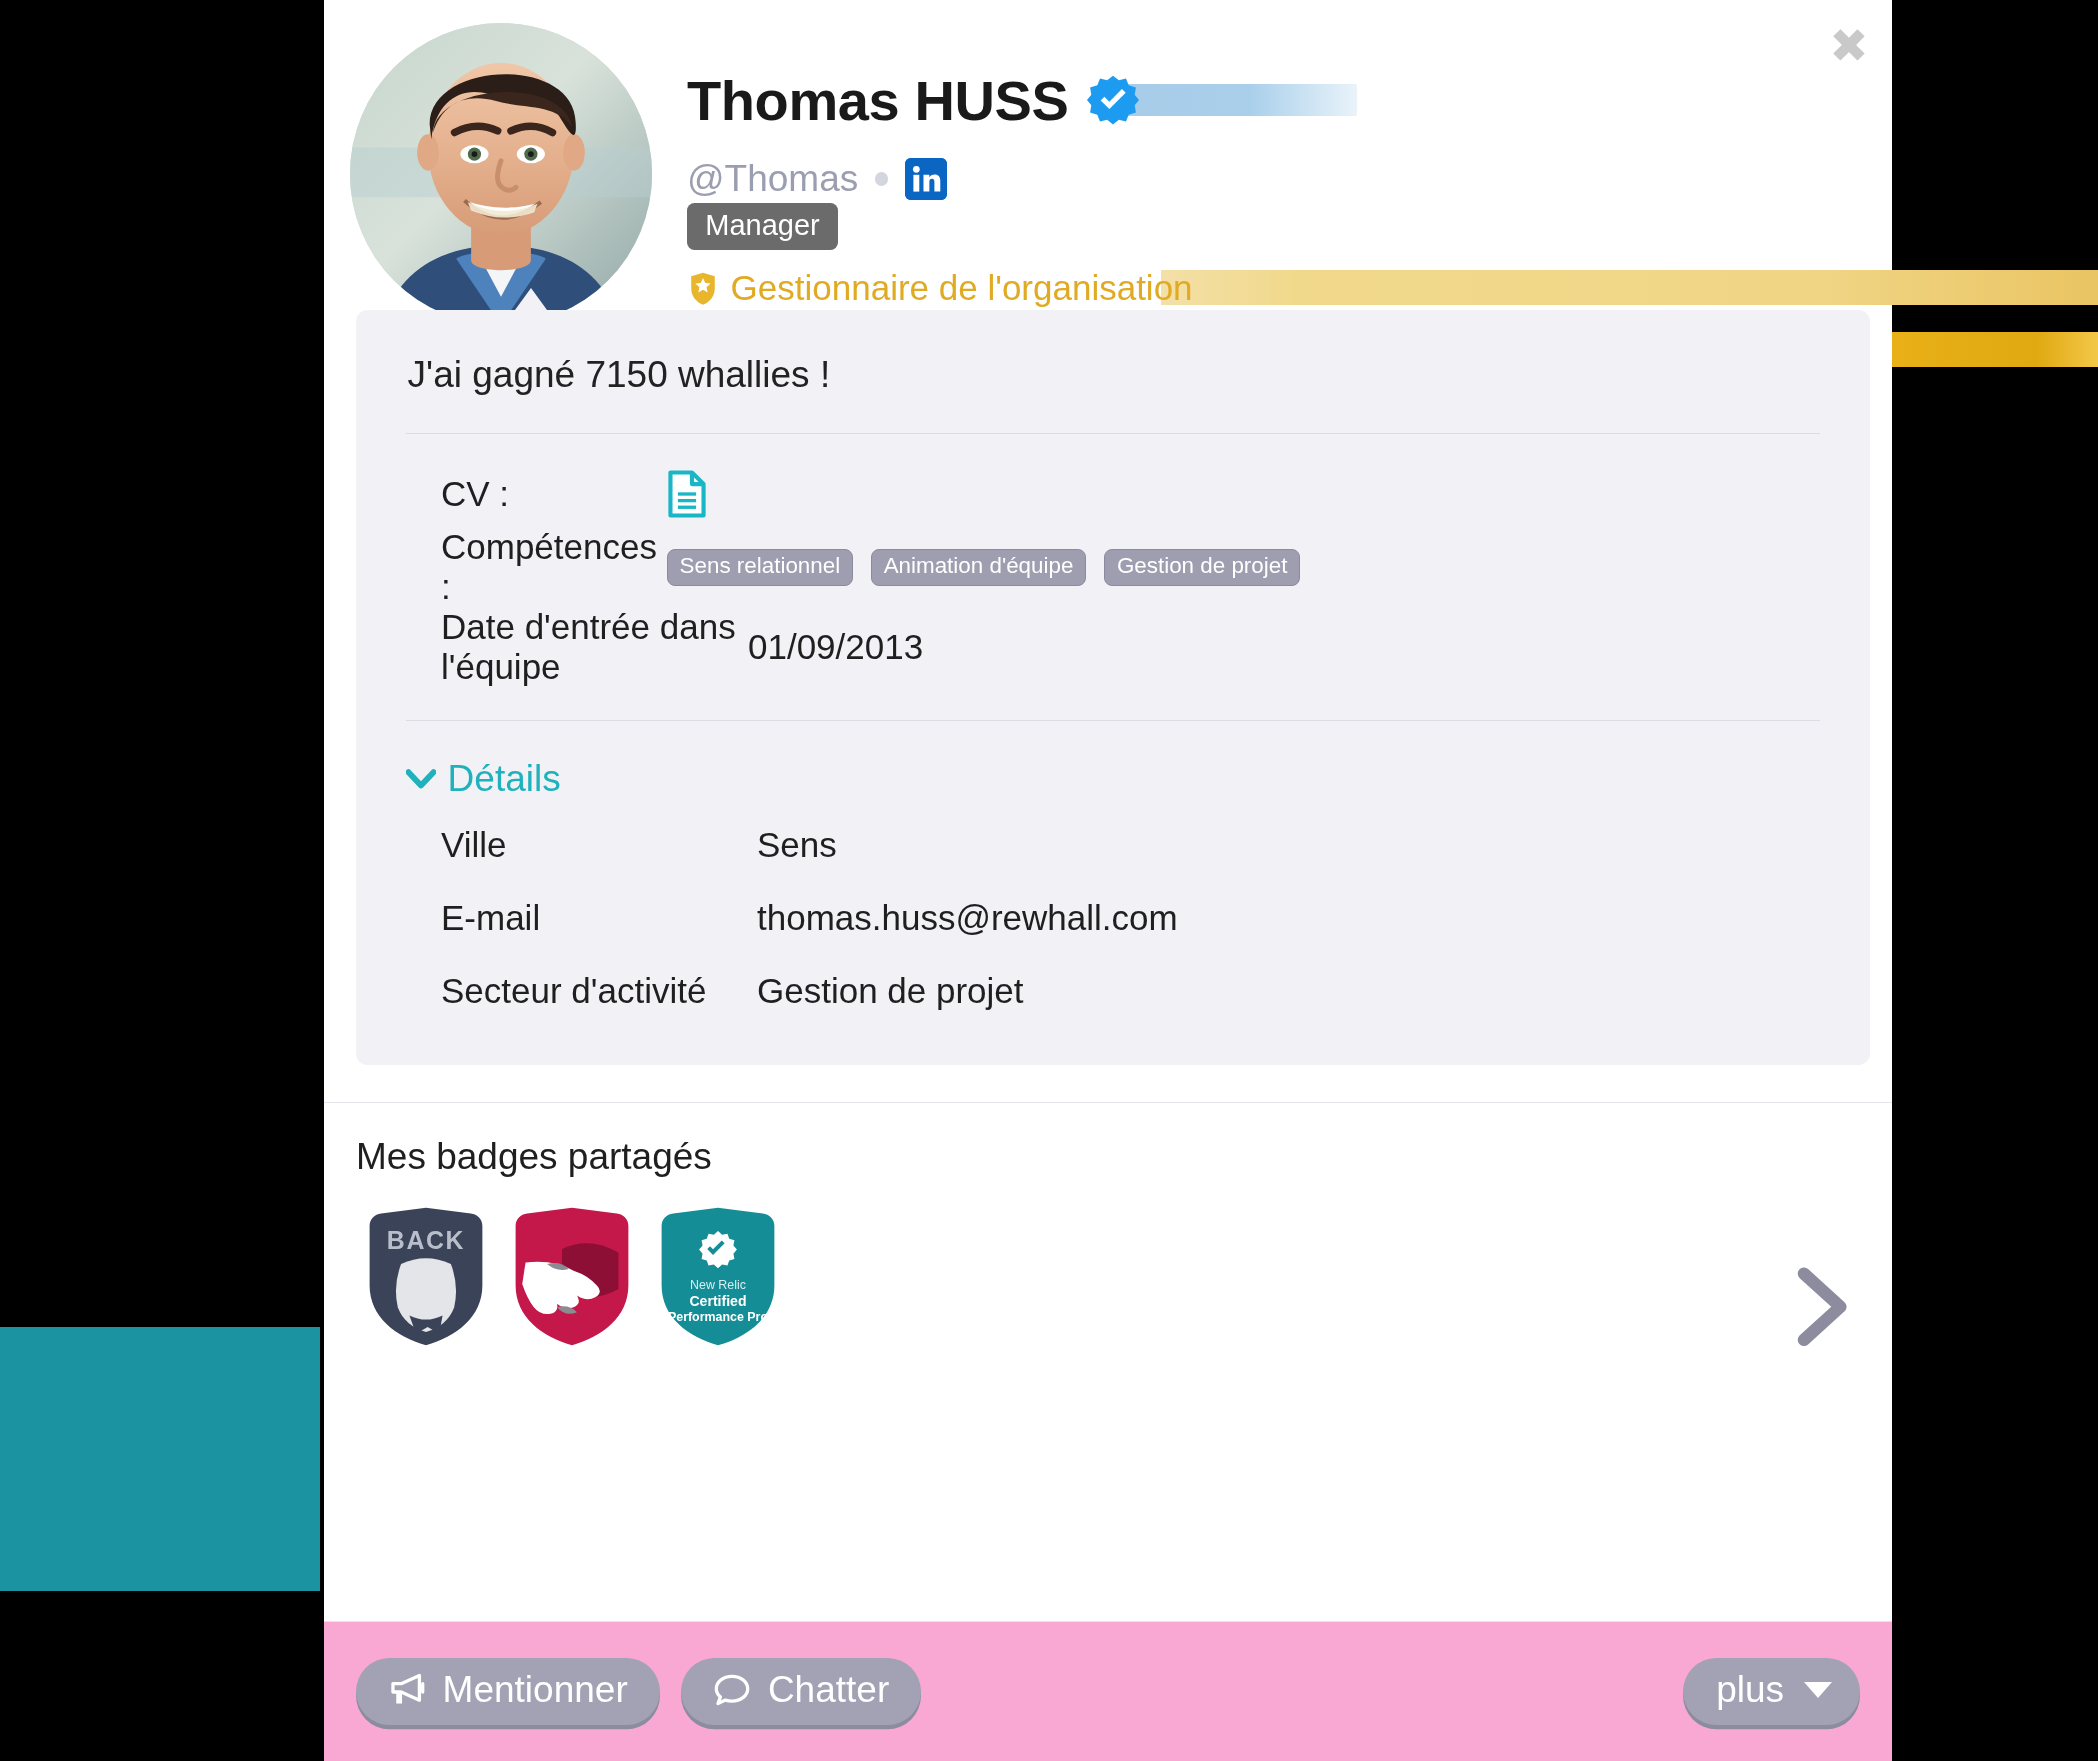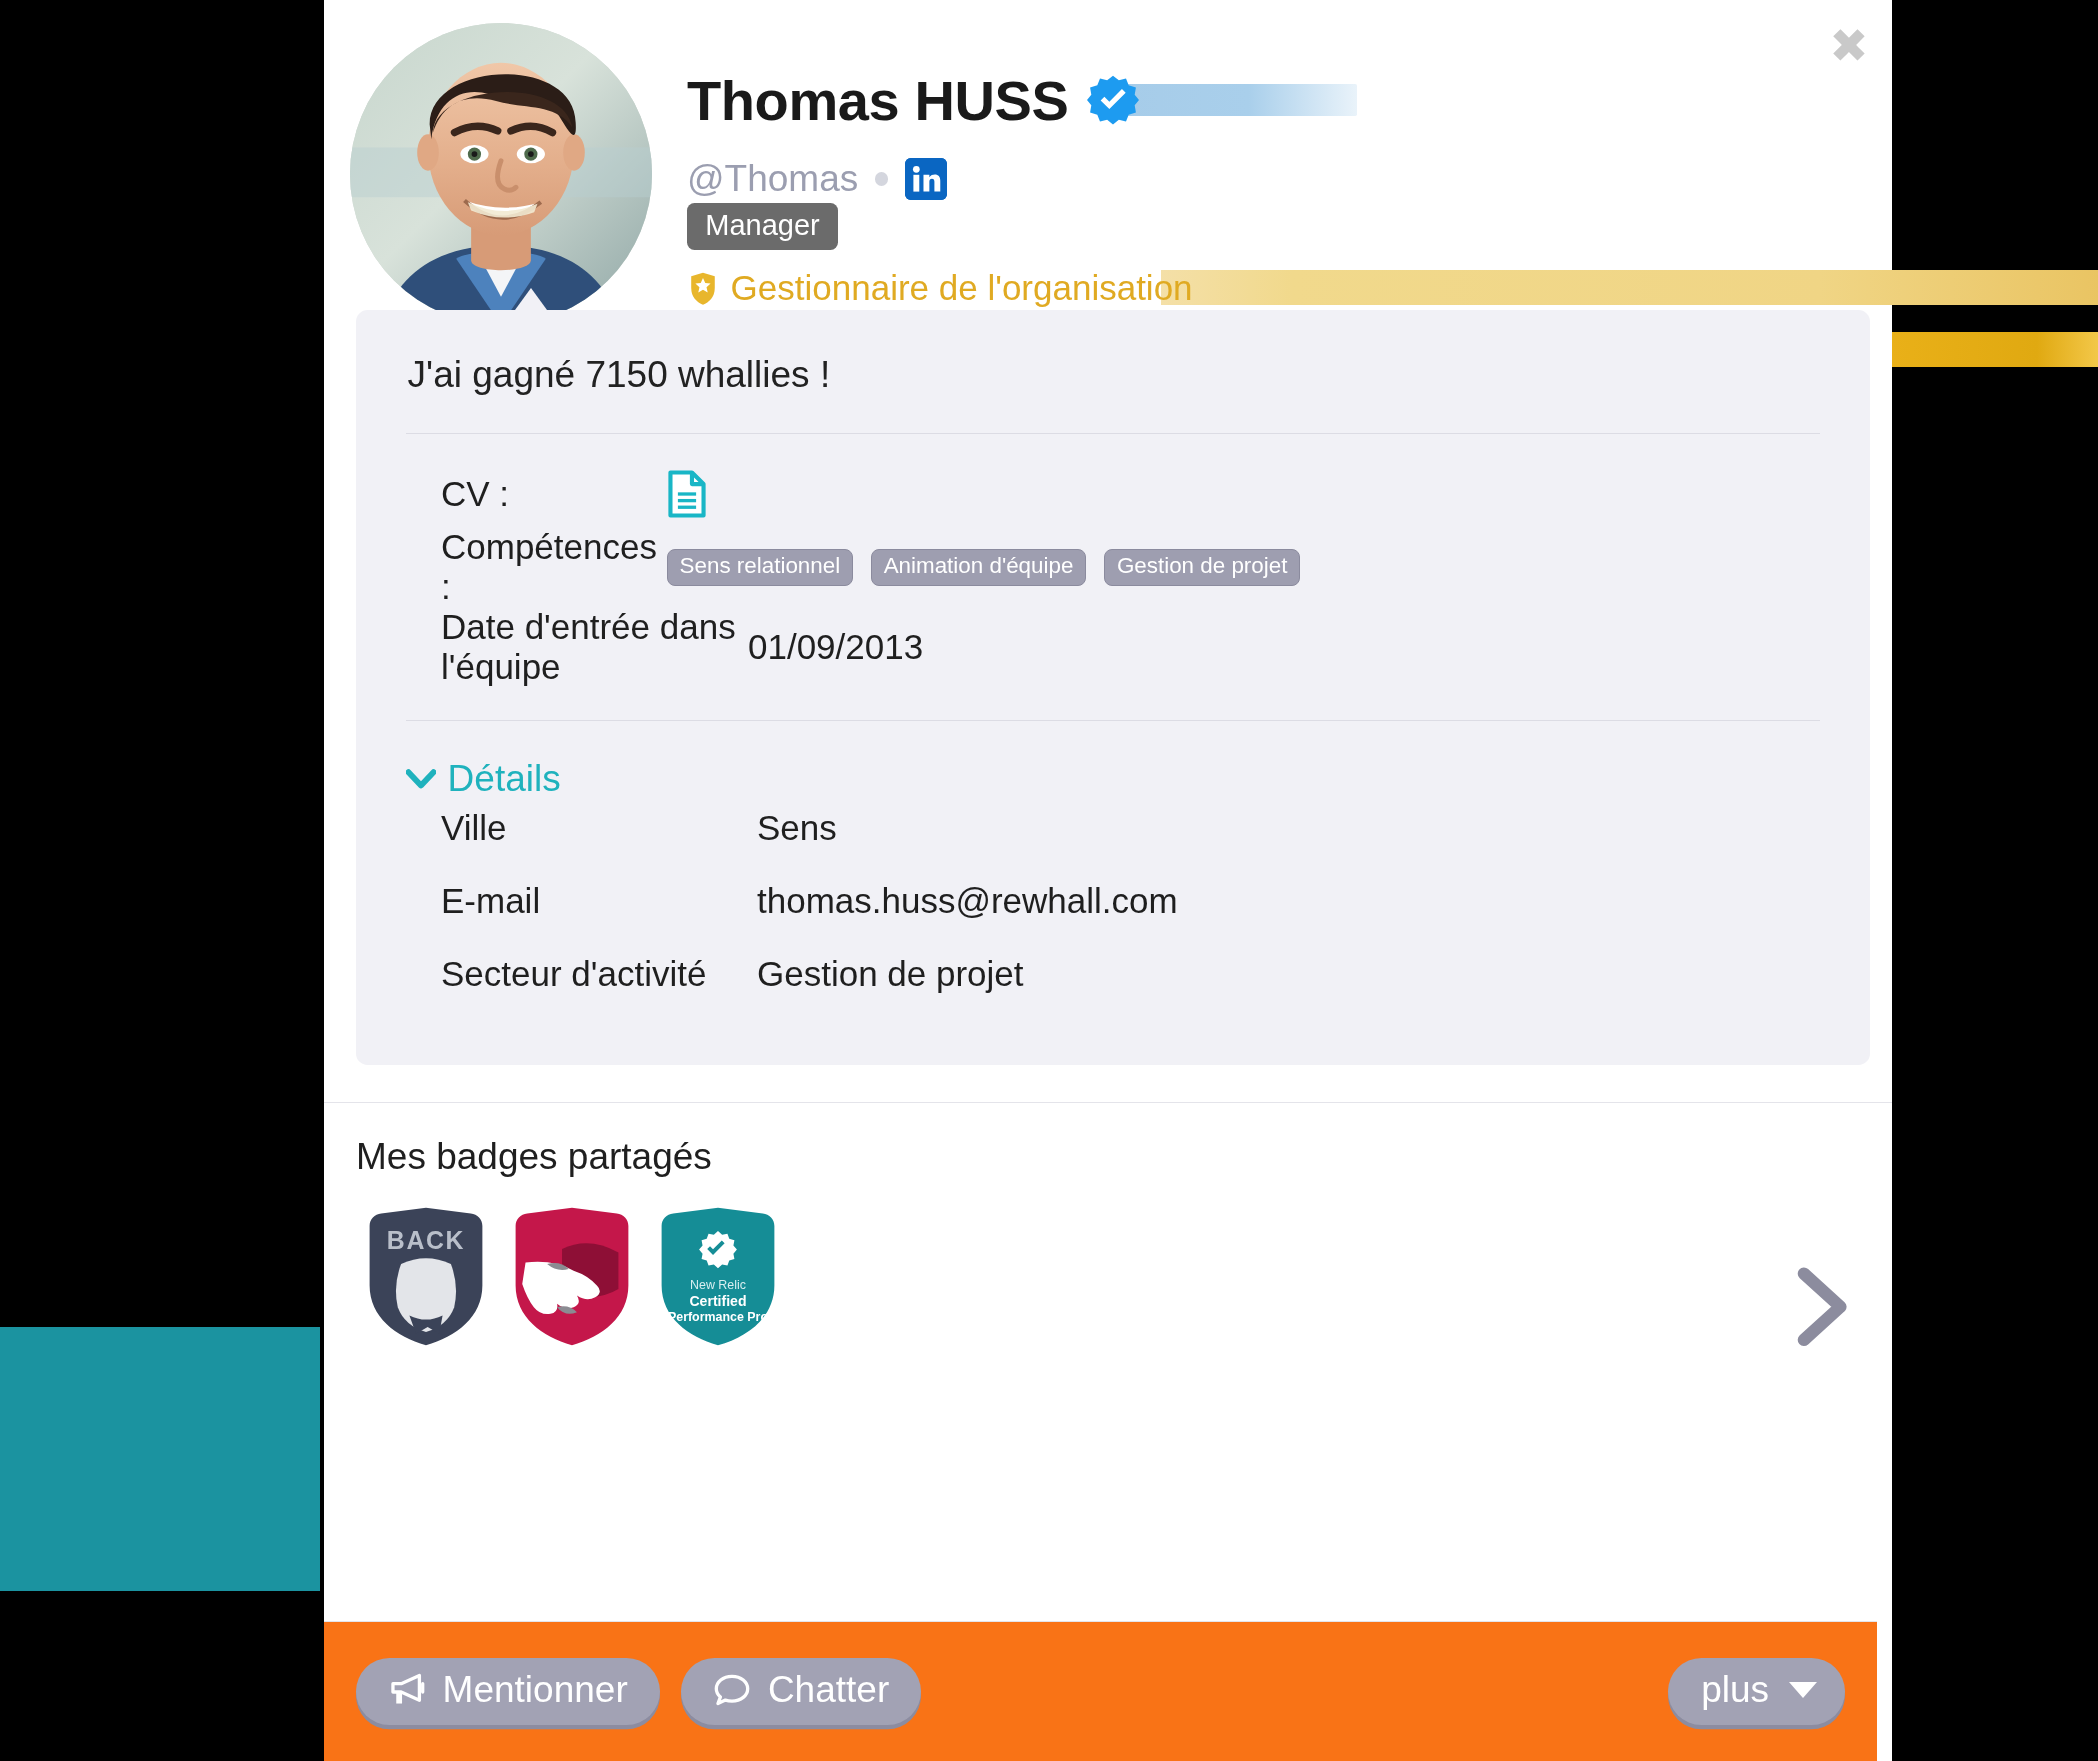--- a/index.html
+++ b/index.html
@@ -251,20 +251,21 @@
     cursor: pointer;
     width: max-content;
   }
   .chev { width: 30px; height: 21.6px; margin-right: 11.6px; flex:none; }
   .details-title {
     font-size: 37px;
     color: #1fb2bd;
   }
   .detail-row {
     display: flex;
+    align-items: center;
     min-height: 73px;
     padding-left: 40px;
   }
   .detail-key {
     font-size: 35px;
     color: #1f1f1f;
     width: 316px;
     flex: none;
   }
   .detail-val {
@@ -298,24 +299,24 @@
     top: 164px;
     width: 58px;
     height: 80px;
     cursor: pointer;
   }
 
   
   .footer {
     position: absolute;
     left: 0;
-    right: 15px;
+    right: 0;
     bottom: 0;
     height: 140px;
-    background: #f97316;
+    background: #f9a8d4;
     border-top: 0.8px solid #e4e4ea;
     display: flex;
     align-items: center;
     padding: 8px 32px;
     box-sizing: border-box;
   }
   .btn {
     background: #a2a2b4;
     color: #ffffff;
     font-size: 37px;

